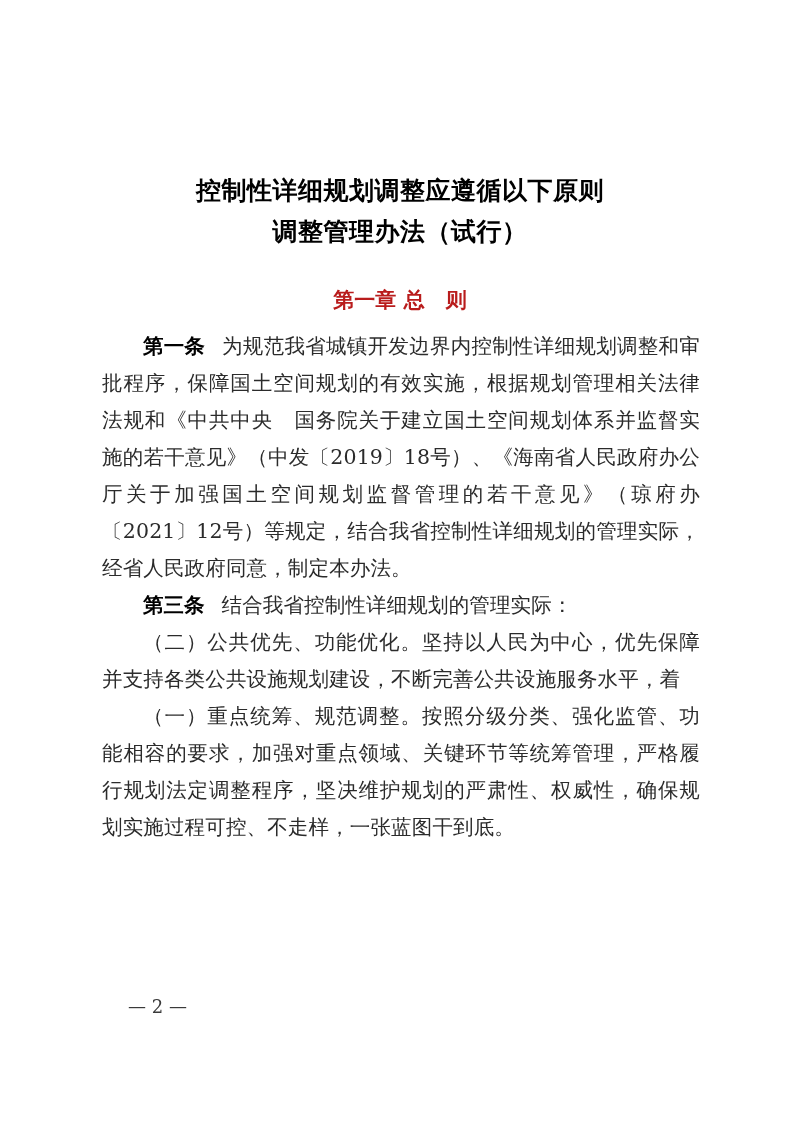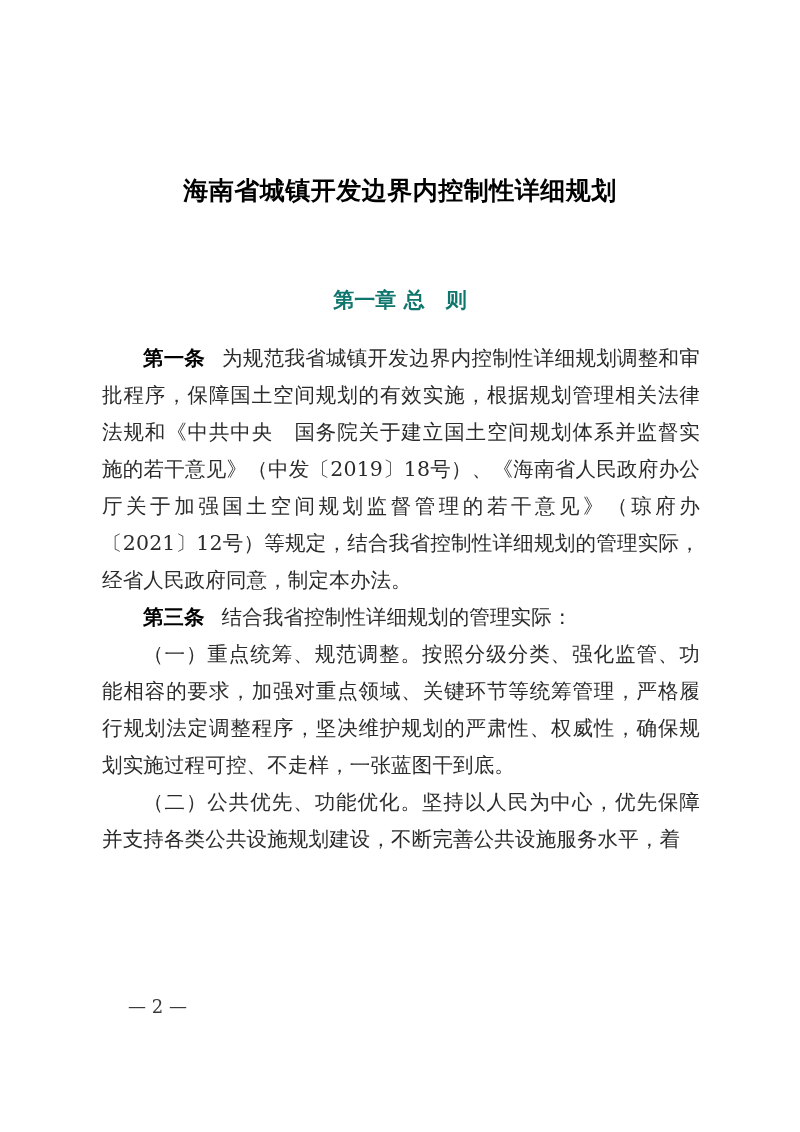--- a/index.html
+++ b/index.html
@@ -42,30 +42,29 @@
   .chapter-heading {
     position: absolute;
     left: 100px;
     top: 285px;
     width: 600px;
     text-align: center;
     font-family: "DejaVu Sans", "Liberation Sans", sans-serif;
     font-weight: bold;
     font-size: 21px;
     line-height: 30px;
-    color: #0f766e;
+    color: #b91c1c;
     white-space: pre;
   }
 
   .body-block {
     position: absolute;
     left: 102px;
     top: 328px;
     width: 598px;
-    margin-top: 12px;
   }
 
   .para {
     font-family: "DejaVu Serif", "Liberation Serif", serif;
     font-size: 20.5px;
     line-height: 37px;
     text-align: justify;
     text-justify: inter-character;
     text-indent: 41px;
     margin: 0;
@@ -91,33 +90,34 @@
     color: #3a3a3a;
     white-space: pre;
   }
 </style>
 </head>
 <body>
 
 <div class="page">
 
   <div class="doc-title">
-    <span class="tline">海南省城镇开发边界内控制性详细规划</span>
+    <span class="tline">控制性详细规划调整应遵循以下原则</span>
+    <span class="tline">调整管理办法（试行）</span>
   </div>
 
   <div class="chapter-heading">第一章 总　则</div>
 
   <div class="body-block">
 
     <p class="para"><span class="art-label">第一条</span><span class="art-gap"></span><span>为规范我省城镇开发边界内控制性详细规划调整和审批程序，保障国土空间规划的有效实施，根据规划管理相关法律法规和《中共中央　国务院关于建立国土空间规划体系并监督实施的若干意见》（中发〔2019〕18号）、《海南省人民政府办公厅关于加强国土空间规划监督管理的若干意见》（琼府办〔2021〕12号）等规定，结合我省控制性详细规划的管理实际，经省人民政府同意，制定本办法。</span></p>
 
 
     <p class="para"><span class="art-label">第三条</span><span class="art-gap"></span><span>结合我省控制性详细规划的管理实际：</span></p>
 
+    <p class="para">（二）公共优先、功能优化。坚持以人民为中心，优先保障并支持各类公共设施规划建设，不断完善公共设施服务水平，着</p>
+
     <p class="para">（一）重点统筹、规范调整。按照分级分类、强化监管、功能相容的要求，加强对重点领域、关键环节等统筹管理，严格履行规划法定调整程序，坚决维护规划的严肃性、权威性，确保规划实施过程可控、不走样，一张蓝图干到底。</p>
-
-    <p class="para">（二）公共优先、功能优化。坚持以人民为中心，优先保障并支持各类公共设施规划建设，不断完善公共设施服务水平，着</p>
 
   </div>
 
   <div class="page-footer">— 2 —</div>
 
 </div>
 
 </body></html>

